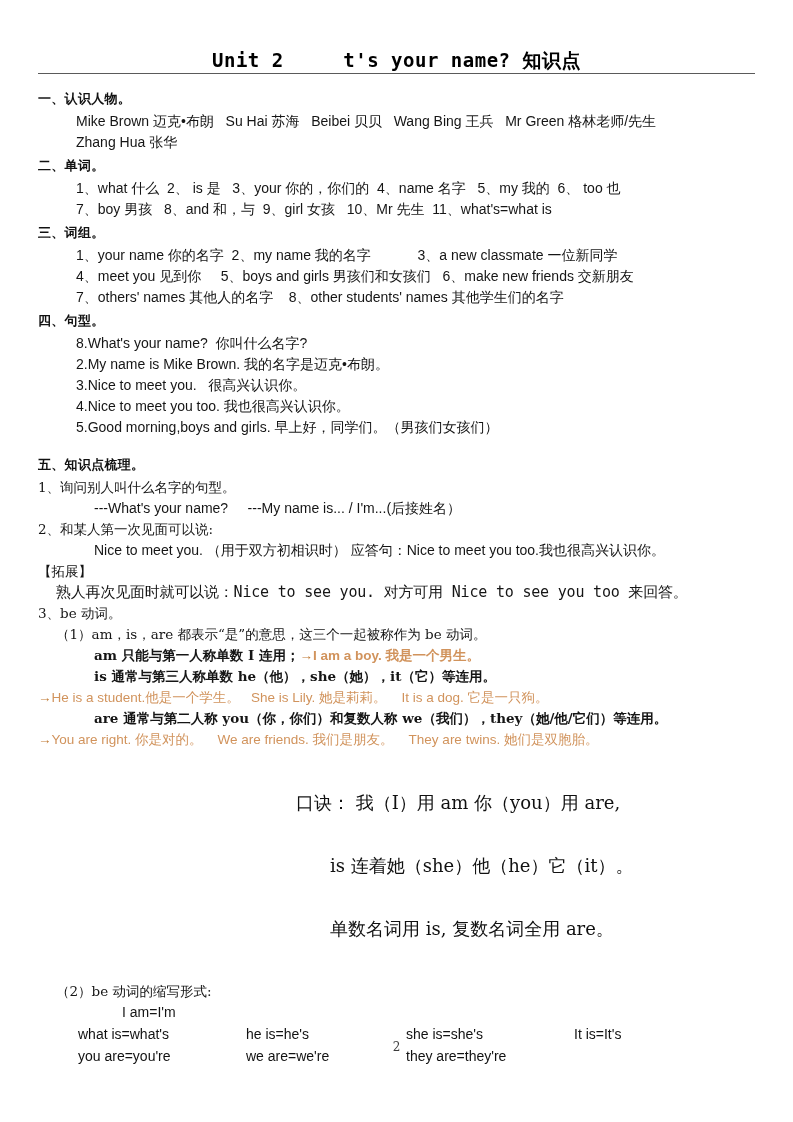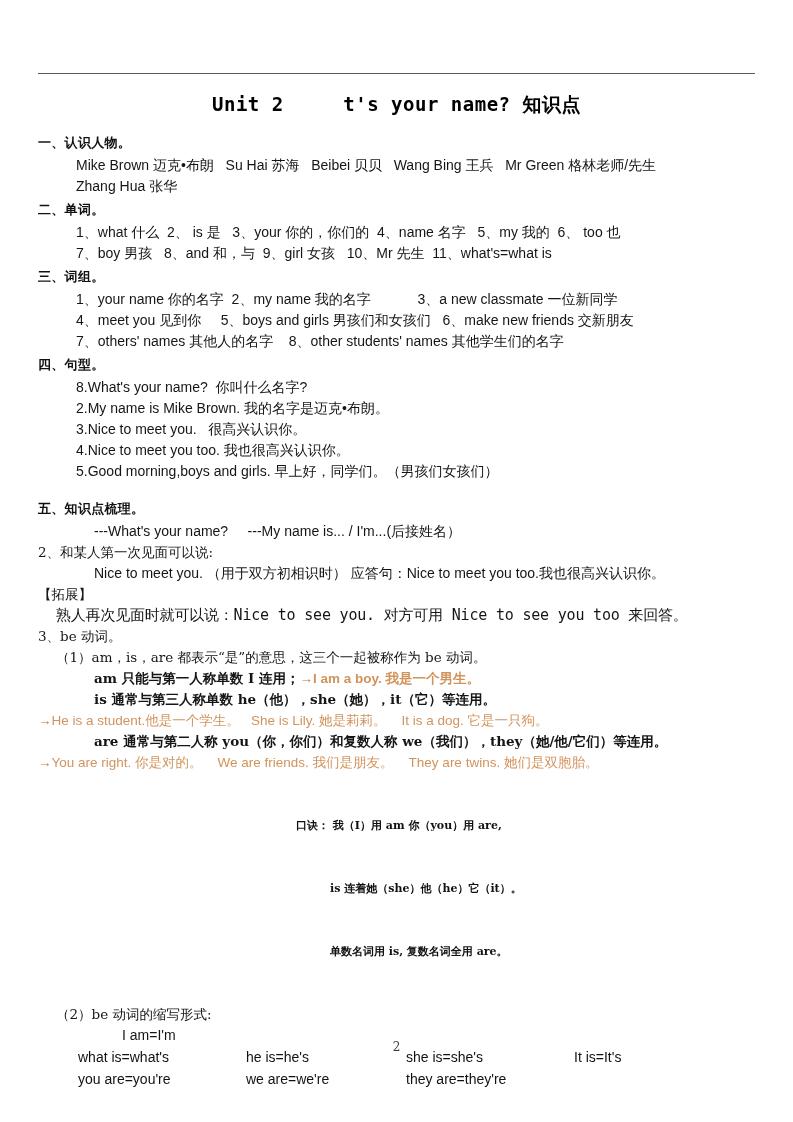--- a/index.html
+++ b/index.html
@@ -23,21 +23,21 @@
     padding: 0 38px;
   }
   .header-rule {
     position: absolute;
     left: 38px;
     right: 38px;
     top: 73px;
     border-top: 1px solid #5a5a5a;
   }
   .doc-body {
-    padding-top: 92px;
+    padding-top: 48px;
   }
   .doc-title {
     text-align: center;
     font-family: "DejaVu Sans Mono", monospace;
     font-size: 19px;
     font-weight: 700;
     letter-spacing: 0.5px;
     margin: 0 0 16px 0;
     color: #000;
     white-space: pre;
@@ -76,24 +76,23 @@
     font-family: "Liberation Sans", sans-serif;
     font-size: 13.5px;
     line-height: 21px;
     white-space: pre-wrap;
   }
   .orange-arrow { color: #c07a34; }
   .gap-md { height: 14px; }
   .mnemonic-block {
     padding-left: 258px;
     font-family: "DejaVu Serif", serif;
-    font-size: 11px;
+    font-size: 18px;
     line-height: 21px;
     white-space: pre-wrap;
-    font-weight: bold;
   }
   .mnemonic-block .m2, .mnemonic-block .m3 { padding-left: 34px; }
   .contract-row {
     display: flex;
     font-size: 14px;
     line-height: 22px;
     padding-left: 40px;
   }
   .contract-row > span {
     display: inline-block;
@@ -141,20 +140,21 @@
     <p class="line sans">8.What's your name?  你叫什么名字?</p>
     <p class="line sans">2.My name is Mike Brown. 我的名字是迈克•布朗。</p>
     <p class="line sans">3.Nice to meet you.   很高兴认识你。</p>
     <p class="line sans">4.Nice to meet you too. 我也很高兴认识你。</p>
     <p class="line sans">5.Good morning,boys and girls. 早上好，同学们。（男孩们女孩们）</p>
 
     <div class="gap-md"></div>
 
     <div class="sec-head">五、知识点梳理。</div>
 
+    <p class="line serif">1、询问别人叫什么名字的句型。</p>
     <p class="line sans indent1">---What's your name?     ---My name is... / I'm...(后接姓名）</p>
 
     <p class="line serif">2、和某人第一次见面可以说:</p>
     <p class="line sans indent1">Nice to meet you. （用于双方初相识时） 应答句：Nice to meet you too.我也很高兴认识你。</p>
 
     <p class="line serif">【拓展】</p>
     <p class="line mono indent1">熟人再次见面时就可以说：Nice to see you. 对方可用 Nice to see you too 来回答。</p>
 
     <p class="line serif">3、be 动词。</p>
     <p class="line serif indent1">（1）am，is，are 都表示“是”的意思，这三个一起被称作为 be 动词。</p>

